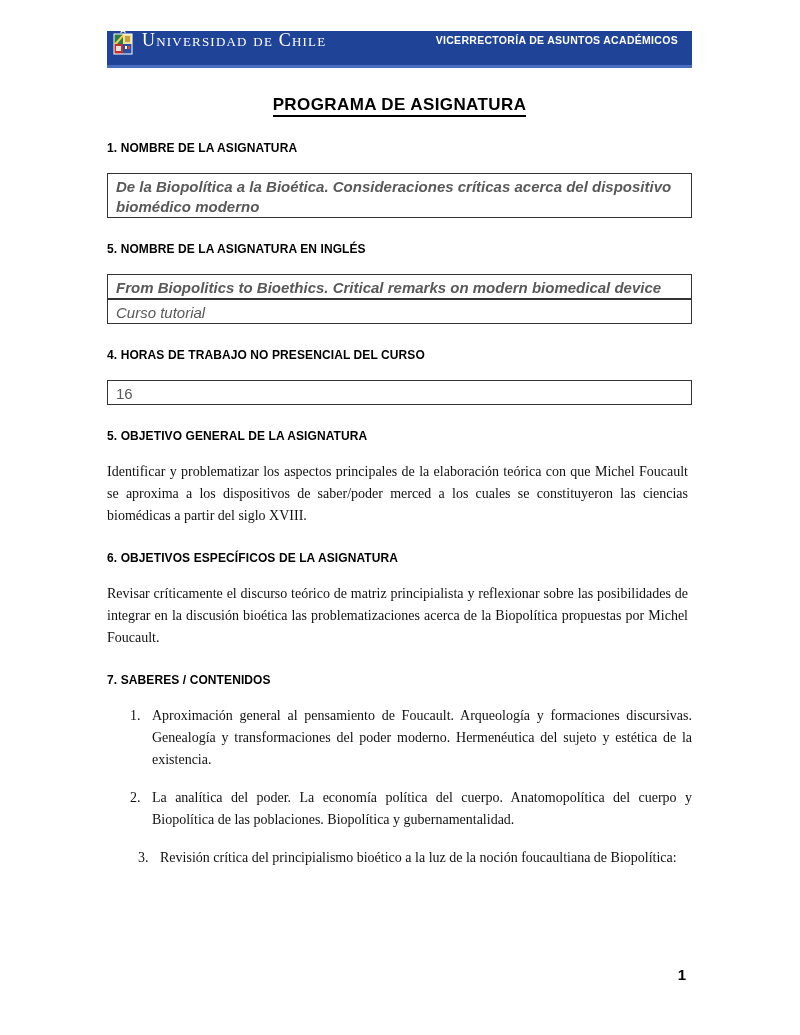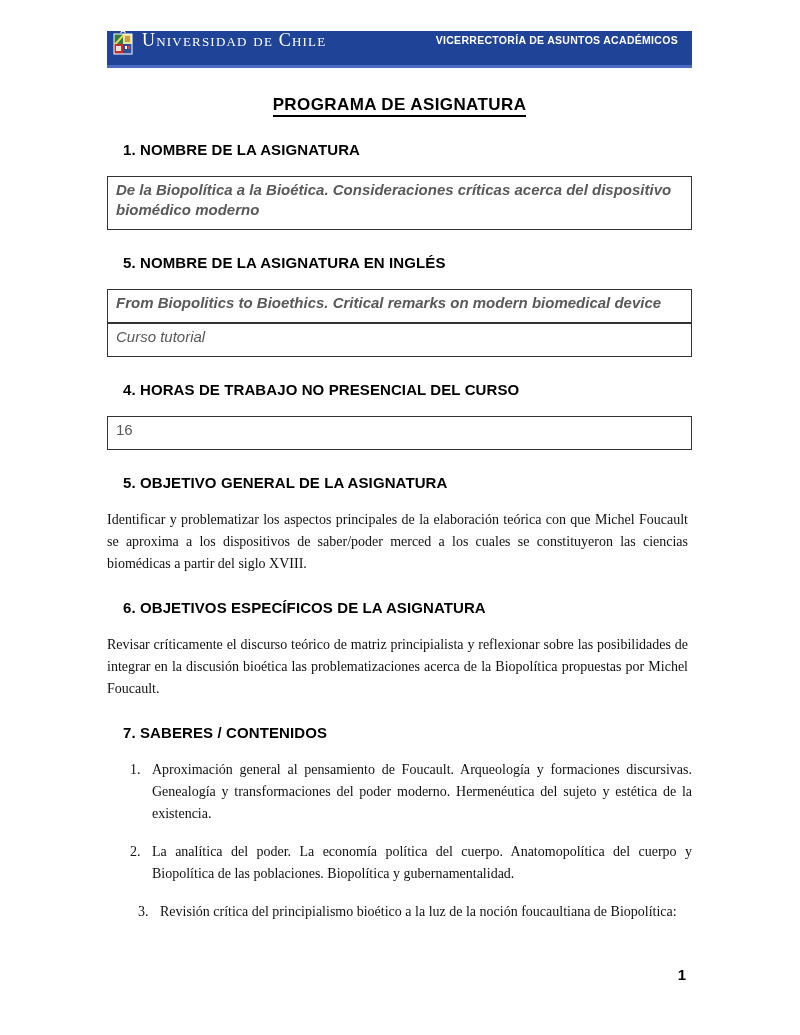--- a/index.html
+++ b/index.html
@@ -50,28 +50,28 @@
   .doc-title span {
     display: inline-block;
     font-size: 17px;
     font-weight: bold;
     letter-spacing: 0.4px;
     border-bottom: 2px solid #000;
     padding-bottom: 0;
   }
   
   .section-heading {
-    font-size: 15px;
+    font-size: 12px;
     font-weight: bold;
-    margin: 24px 0 18px 16px;
+    margin: 24px 0 18px 0;
     letter-spacing: 0.1px;
   }
   .value-box {
     border: 1px solid #333;
-    padding: 3px 8px 9px 8px;
+    padding: 3px 8px 0 8px;
     font-size: 15px;
     line-height: 20px;
     color: #595959;
     min-height: 25px;
   }
   .value-box.bold-italic { font-weight: bold; font-style: italic; }
   .value-box.italic { font-style: italic; }
   .value-box.justify { text-align: justify; }
   .body-par {
     font-family: "Liberation Serif", serif;

